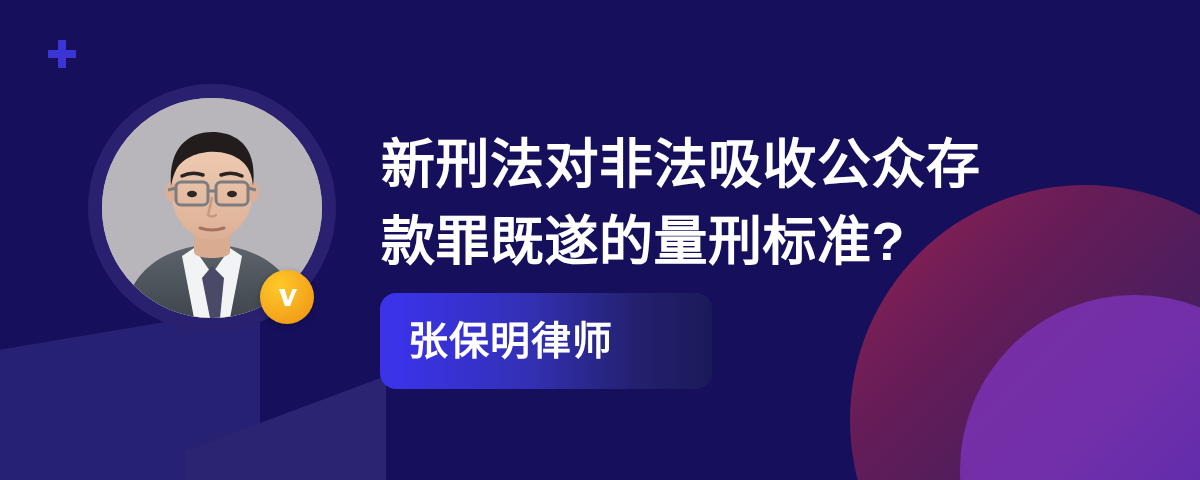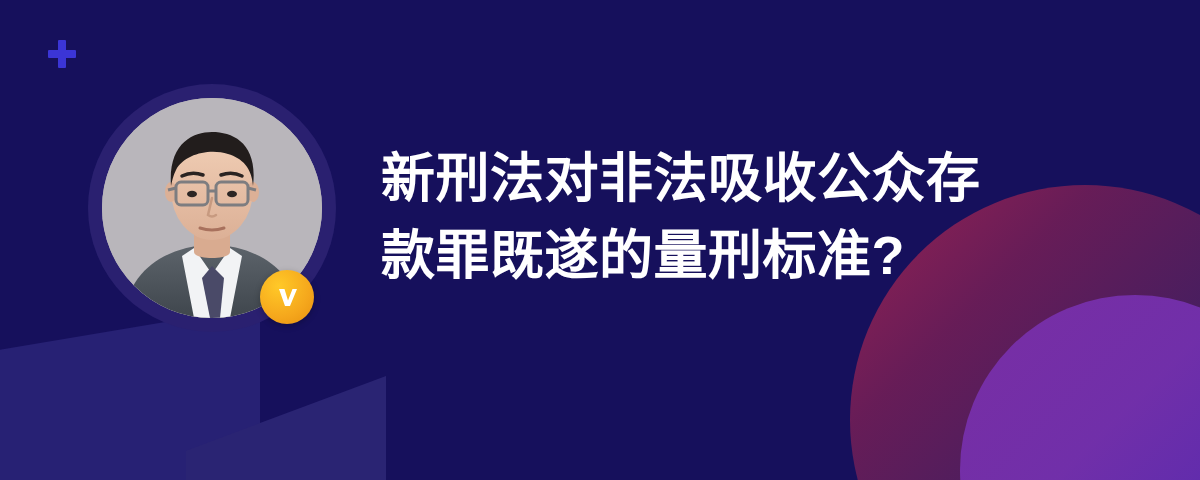--- a/index.html
+++ b/index.html
@@ -127,21 +127,21 @@
     align-items: center;
     justify-content: center;
     box-shadow: 0 2px 6px rgba(0,0,0,0.25);
   }
   .verified-badge svg { display: block; }
 
   
   .content {
     position: absolute;
     left: 381px;
-    top: 140px;
+    top: 126px;
     width: 660px;
   }
   .headline {
     margin: 0;
     color: #ffffff;
     font-size: 54px;
     line-height: 1.42;
     font-weight: 700;
     letter-spacing: 0.5px;
     white-space: pre-line;
@@ -239,14 +239,17 @@
         <path d="M7 7 L12.5 7 L16 18.5 L20.5 7 L25 7 L18 24 L13 24 Z" fill="#ffffff"></path>
       </svg>
     </div>
   </div>
 
   <div class="content">
     <h1 class="headline">新刑法对非法吸收公众存
 款罪既遂的量刑标准?</h1>
   </div>
 
+  <div class="name-badge">
+    <span class="name-text">张保明律师</span>
+  </div>
 
 </div>
 
 </body></html>

